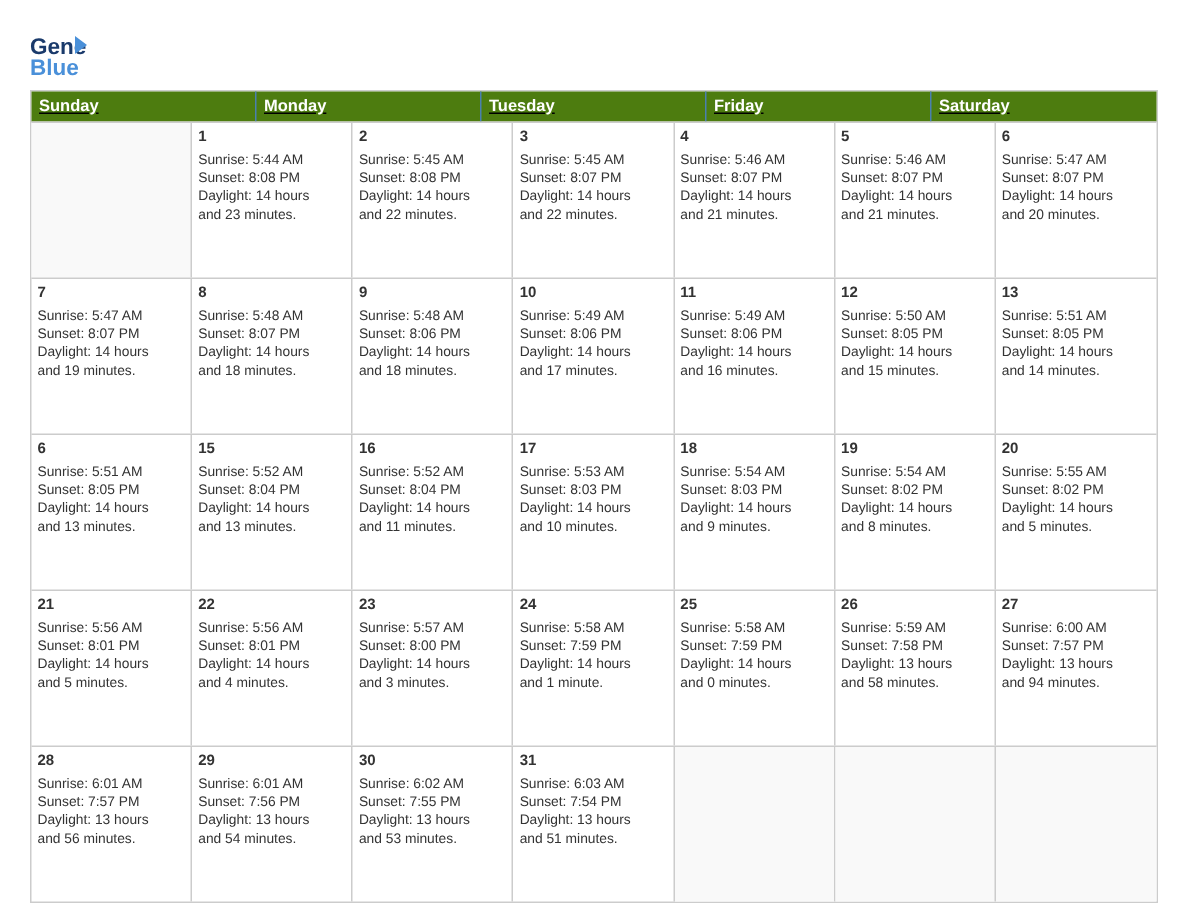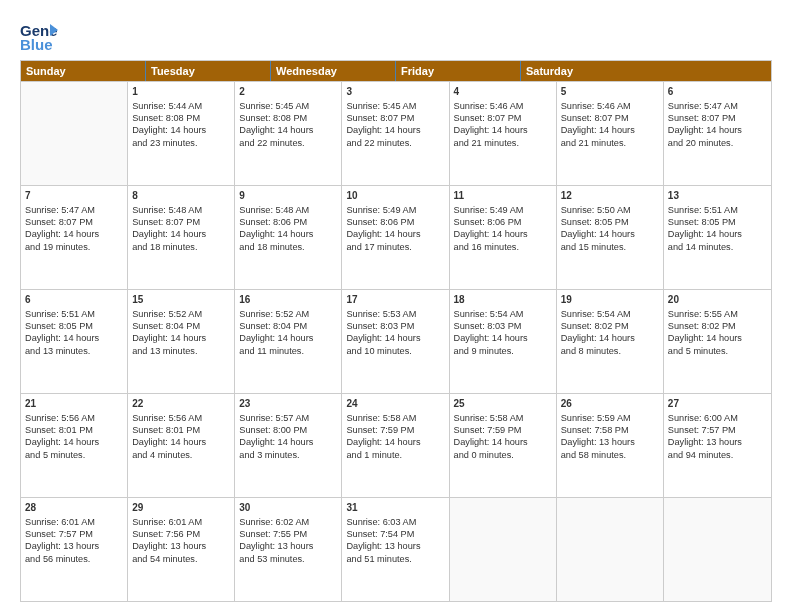--- a/index.html
+++ b/index.html
@@ -43,22 +43,23 @@
       margin-top: 2px;
     }
     .calendar {
       flex: 1;
       display: flex;
       flex-direction: column;
       border: 1px solid #ccc;
     }
     .cal-header {
       display: grid;
-      grid-template-columns: repeat(6, 1fr);
-      background: #a16207;
+      grid-template-columns: repeat(5, 1fr);
+      background: #4d7c0f;
+      text-decoration: underline;
     }
     .cal-header-cell {
       color: #fff;
       font-size: 11px;
       font-weight: bold;
       text-align: left;
       padding: 4px 5px;
       border-right: 1px solid #4a80b0;
     }
     .cal-header-cell:last-child { border-right: none; }
@@ -106,22 +107,22 @@
     </div>
     <div class="title-block">
       <div class="main-title"></div>
       <div class="subtitle"></div>
     </div>
   </div>
 
   <div class="calendar">
     <div class="cal-header">
     <div class="cal-header-cell">Sunday</div>
+        <div class="cal-header-cell">Monday</div>
         <div class="cal-header-cell">Tuesday</div>
-        <div class="cal-header-cell">Wednesday</div>
         <div class="cal-header-cell">Friday</div>
         <div class="cal-header-cell">Saturday</div>
       </div>
     <div class="cal-body">
     <div class="cal-row">
           <div class="cal-cell empty"></div>
           <div class="cal-cell">
             <span class="day-num">1</span>
             <div>Sunrise: 5:44 AM</div>
             <div>Sunset: 8:08 PM</div>

